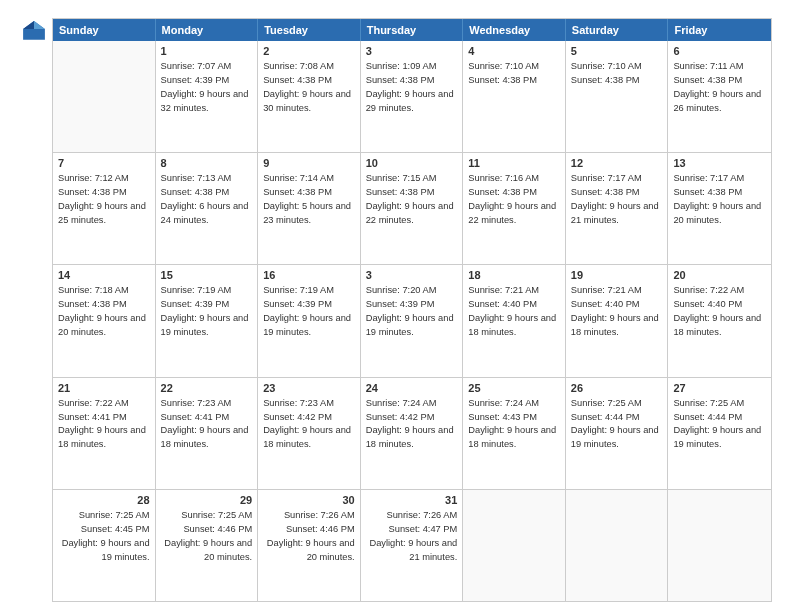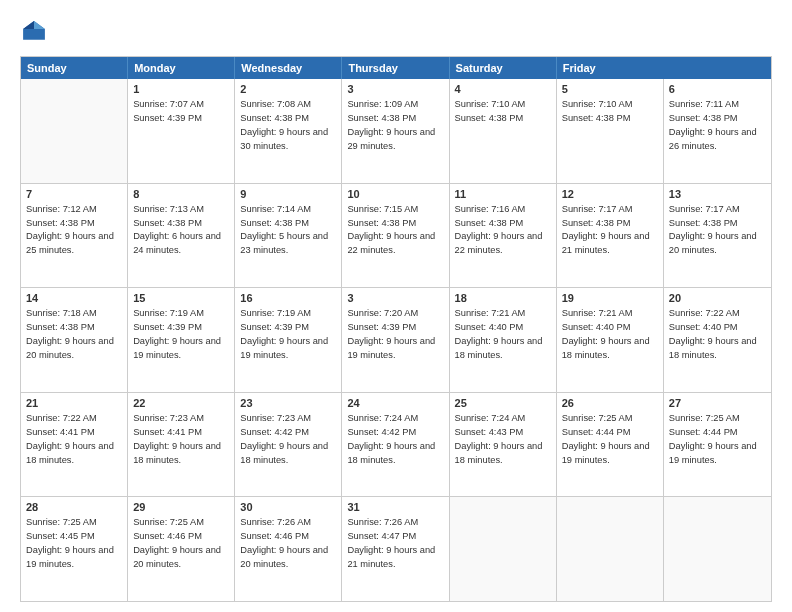--- a/index.html
+++ b/index.html
@@ -8,21 +8,21 @@
       height: 612px;
       font-family: Arial, sans-serif;
       background: #fff;
       overflow: hidden;
     }
     .page {
       width: 792px;
       height: 612px;
       padding: 18px 20px 10px 20px;
       display: flex;
-      flex-direction: column;
+      flex-direction: row;
     }
     .header {
       display: flex;
       justify-content: space-between;
       align-items: flex-start;
       margin-bottom: 10px;
     }
     .logo {
       display: flex;
       align-items: center;
@@ -78,21 +78,21 @@
       display: flex;
       flex-direction: column;
       flex: 1;
     }
     .cal-week {
       display: grid;
       grid-template-columns: repeat(7, 1fr);
       flex: 1;
       border-bottom: 1px solid #ccc;
     }
-    .cal-week:last-child { border-bottom: none; }
+    .cal-week:last-child { border-bottom: none; text-align: right; }
     .cal-cell {
       border-right: 1px solid #ccc;
       padding: 4px 5px;
       font-size: 9.5px;
       color: #333;
       background: #fff;
       vertical-align: top;
       min-height: 80px;
     }
     .cal-cell:last-child { border-right: none; }
@@ -126,32 +126,34 @@
     <div class="header-right">
       <div class="title"></div>
       <div class="subtitle"></div>
     </div>
   </div>
 
   <div class="calendar">
     <div class="cal-header-row">
     <div class="cal-header-cell">Sunday</div>
         <div class="cal-header-cell">Monday</div>
+        <div class="cal-header-cell">Tuesday</div>
+        <div class="cal-header-cell">Thursday</div>
         <div class="cal-header-cell">Wednesday</div>
-        <div class="cal-header-cell">Thursday</div>
         <div class="cal-header-cell">Saturday</div>
         <div class="cal-header-cell">Friday</div>
       </div>
     <div class="cal-body">
     <div class="cal-week">
           <div class="cal-cell empty"></div>
           <div class="cal-cell">
             <div class="day-num">1</div>
             <div class="cell-line">Sunrise: 7:07 AM</div>
             <div class="cell-line">Sunset: 4:39 PM</div>
+            <div class="cell-line">Daylight: 9 hours and 32 minutes.</div>
           </div>
           <div class="cal-cell">
             <div class="day-num">2</div>
             <div class="cell-line">Sunrise: 7:08 AM</div>
             <div class="cell-line">Sunset: 4:38 PM</div>
             <div class="cell-line">Daylight: 9 hours and 30 minutes.</div>
           </div>
           <div class="cal-cell">
             <div class="day-num">3</div>
             <div class="cell-line">Sunrise: 1:09 AM</div>

